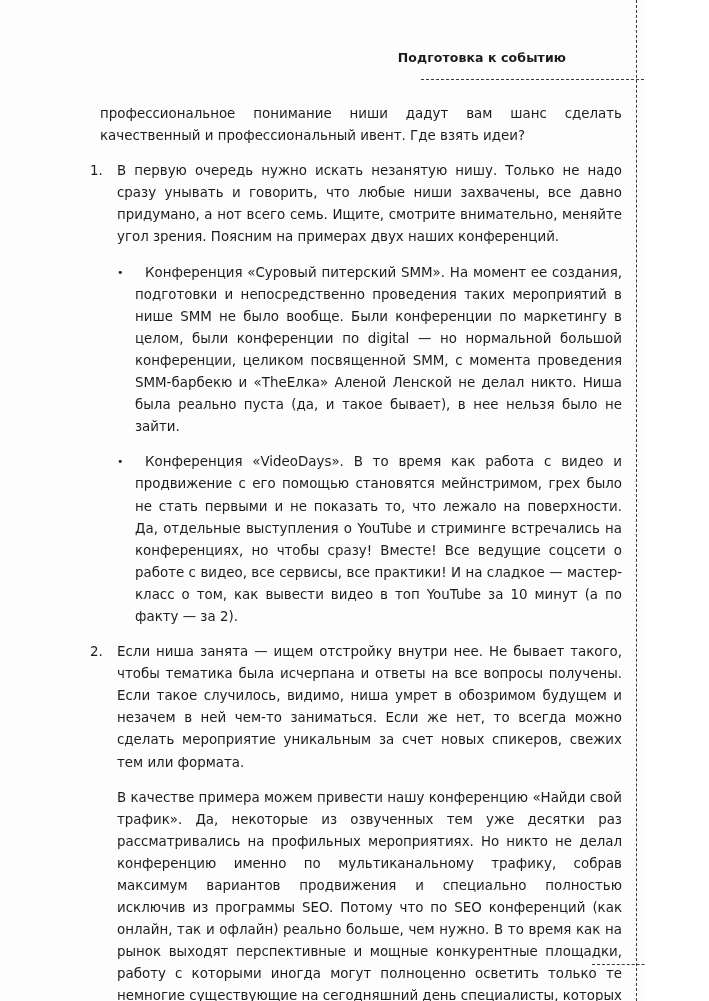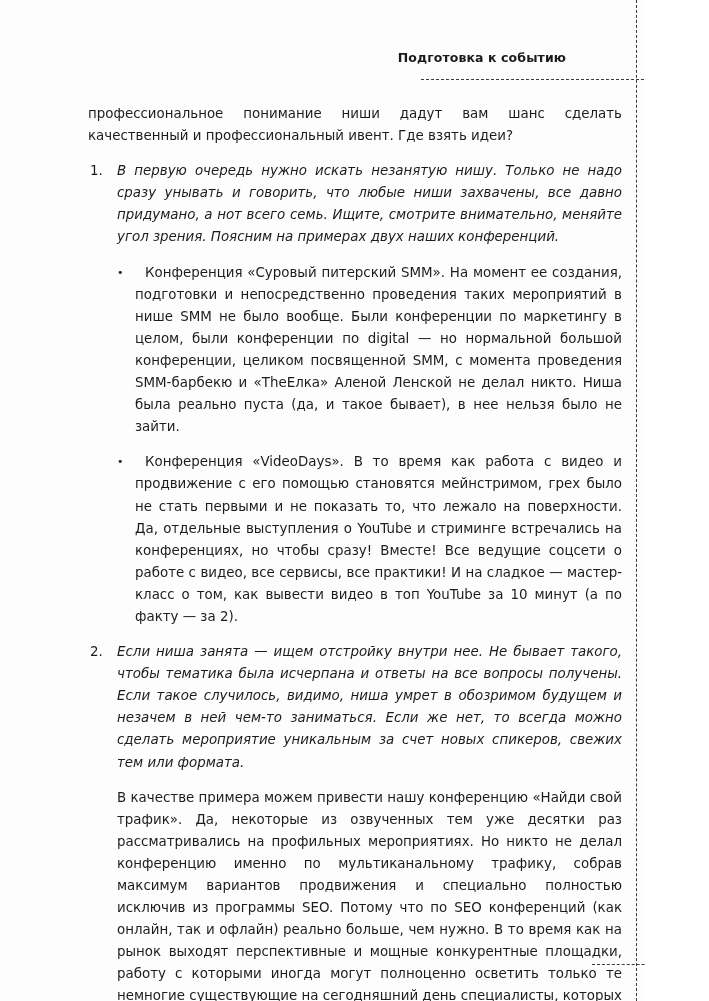--- a/index.html
+++ b/index.html
@@ -70,21 +70,21 @@
     position: absolute;
     left: 88px;
     top: 103px;
     width: 534px;
     color: #1c1c1c;
     font-size: 13.4px;
     line-height: 22.1px;
     text-align: justify;
   }
   .para {
-    margin: 0 0 13px 0;
+    margin: 0 0 13px 12px;
     text-align: justify;
   }
   .para:last-child { margin-bottom: 0; }
 
   
   .num-list {
     list-style: none;
     margin: 0;
     padding: 0;
   }
@@ -94,21 +94,21 @@
     margin-bottom: 13px;
   }
   .num-item:last-child { margin-bottom: 0; }
   .num-marker {
     position: absolute;
     left: 2px;
     top: 0;
     width: 22px;
     text-align: left;
   }
-  .num-body { text-align: justify; font-style: italic; }
+  .num-body { text-align: justify; }
   .sub-para {
     margin: 13px 0 0 0;
     text-align: justify;
   }
 
   
   .bullet-list {
     list-style: none;
     margin: 13px 0 0 0;
     padding: 0;

